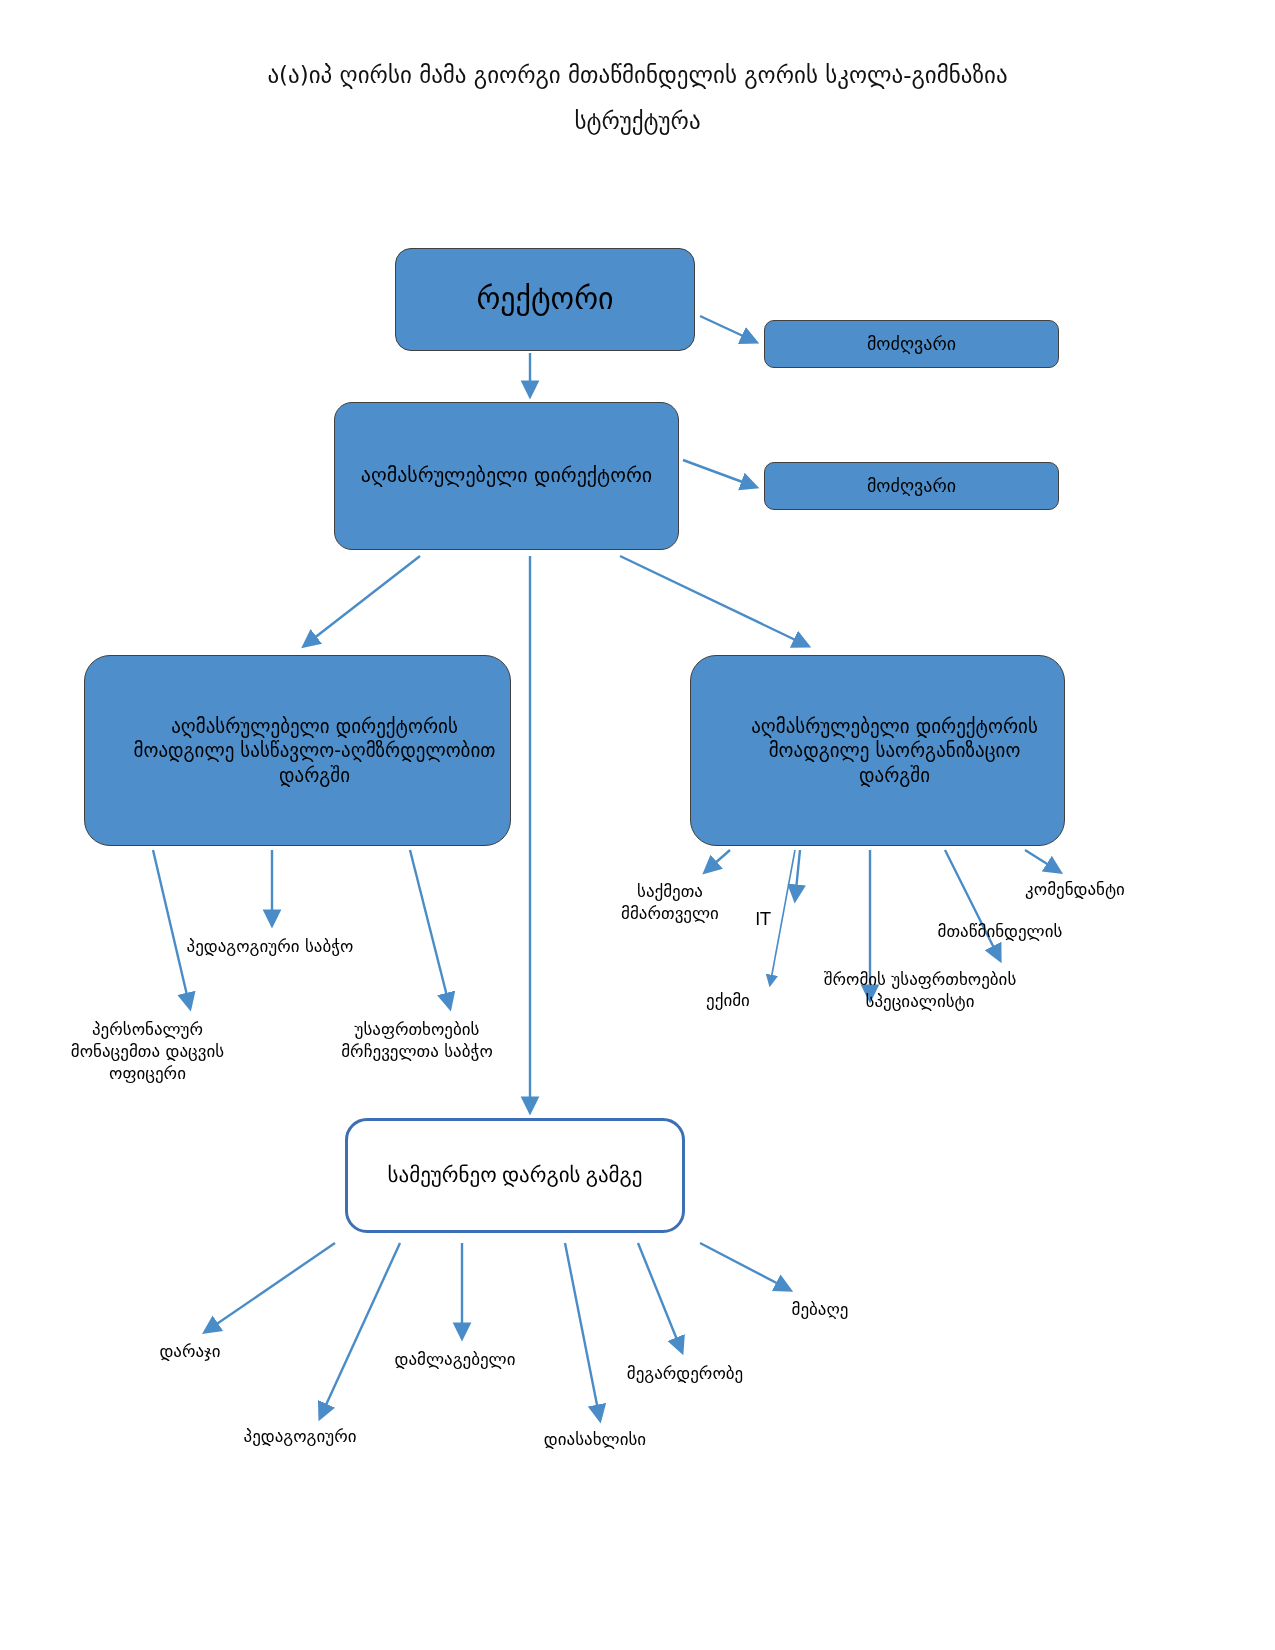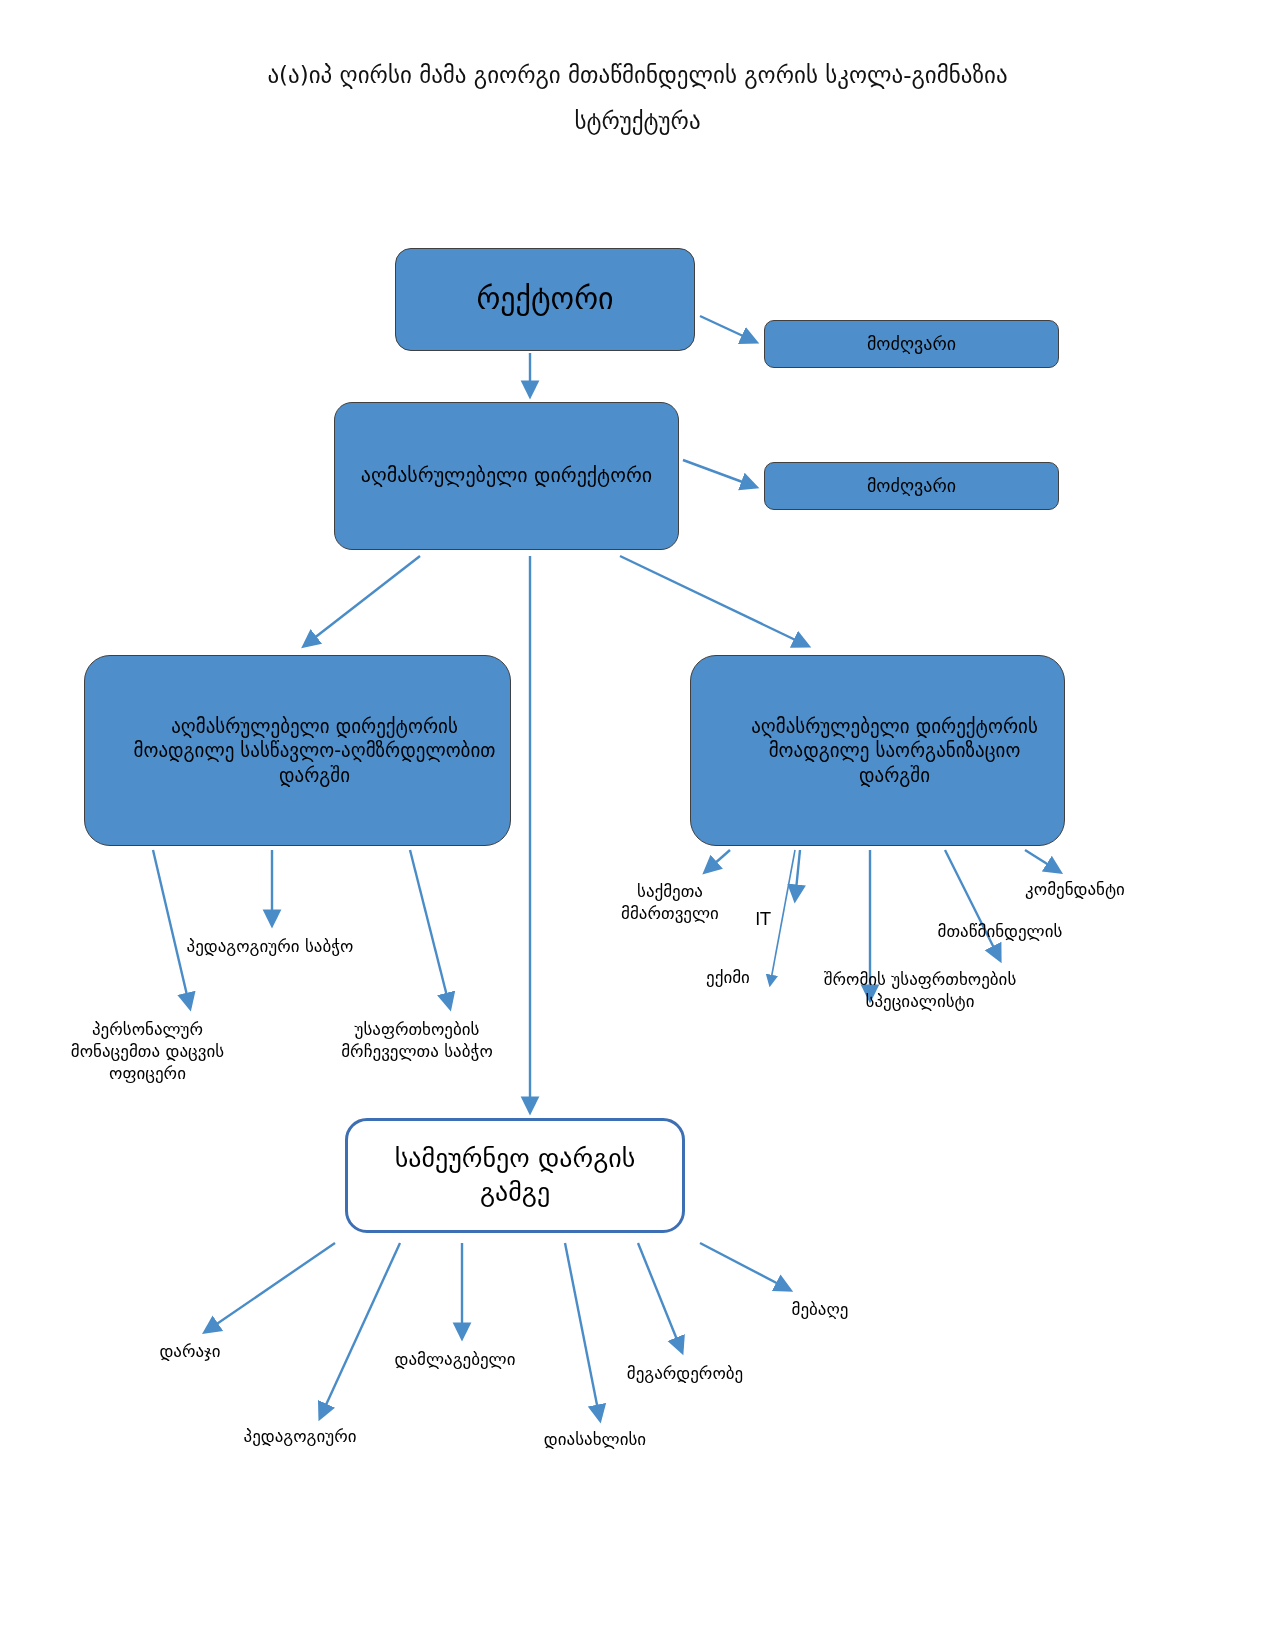--- a/index.html
+++ b/index.html
@@ -32,29 +32,29 @@
     color:#000;box-sizing:border-box;
   }
 
   
   #n-rector   {left:395px;top:248px;width:300px;height:103px;font-size:30px;border-radius:16px;}
   #n-modzgvari{left:764px;top:320px;width:295px;height:48px;font-size:18px;border-radius:10px;}
   #n-execdir  {left:334px;top:402px;width:345px;height:148px;font-size:20px;border-radius:18px;}
   #n-buhalteri{left:764px;top:462px;width:295px;height:48px;font-size:18px;border-radius:10px;}
   #n-deputy-edu{left:84px;top:655px;width:427px;height:191px;font-size:19px;}
   #n-deputy-org{left:690px;top:655px;width:375px;height:191px;font-size:19px;}
-  #n-economy  {left:345px;top:1118px;width:340px;height:115px;font-size:26px;}
+  #n-economy  {left:345px;top:1118px;width:340px;height:115px;font-size:21px;font-family:Liberation Serif, serif;}
 
   
   #l-pedsabcho   {left:155px;top:935px;width:230px;}
   #l-personal    {left:55px;top:1018px;width:185px;}
   #l-safety-council{left:322px;top:1018px;width:190px;}
   #l-saqmeta     {left:600px;top:880px;width:140px;}
   #l-it          {left:728px;top:908px;width:70px;}
-  #l-eqimi       {left:688px;top:966px;width:80px;}
+  #l-eqimi       {left:688px;top:989px;width:80px;}
   #l-shromis     {left:820px;top:968px;width:200px;}
   #l-biblio      {left:905px;top:920px;width:190px;}
   #l-komendanti  {left:995px;top:878px;width:160px;}
   #l-daraji      {left:130px;top:1340px;width:120px;}
   #l-cecxlfareshi{left:210px;top:1425px;width:180px;}
   #l-damlagebeli {left:365px;top:1348px;width:180px;}
   #l-diasaxlisi  {left:510px;top:1428px;width:170px;}
   #l-megardero   {left:595px;top:1362px;width:180px;}
   #l-mebaghe     {left:760px;top:1298px;width:120px;}
 </style>

